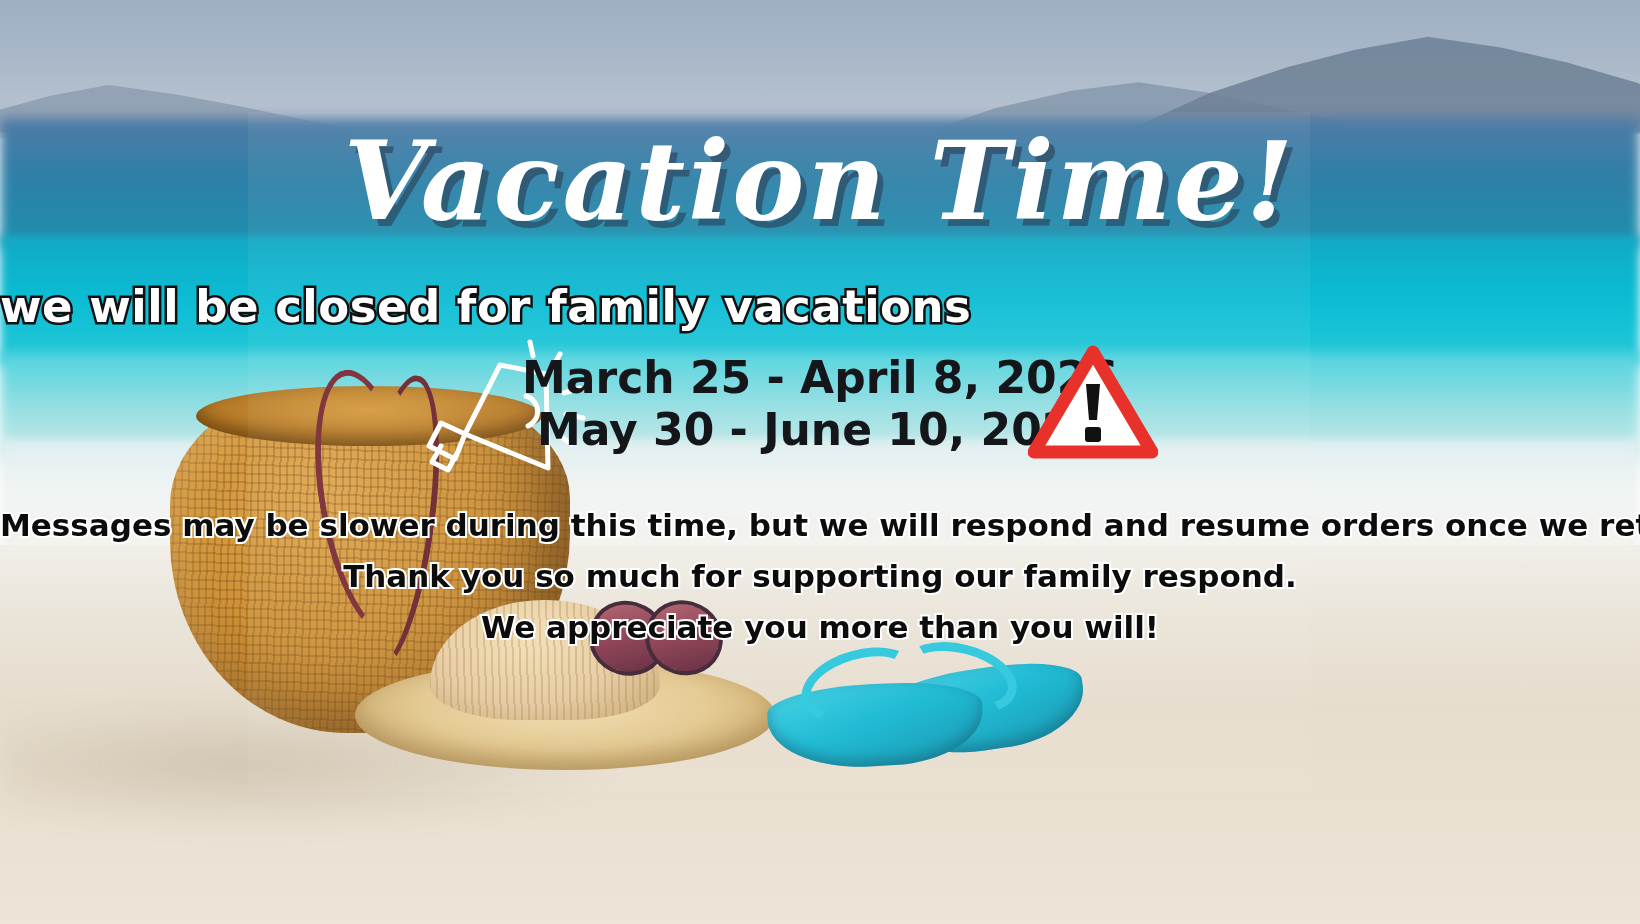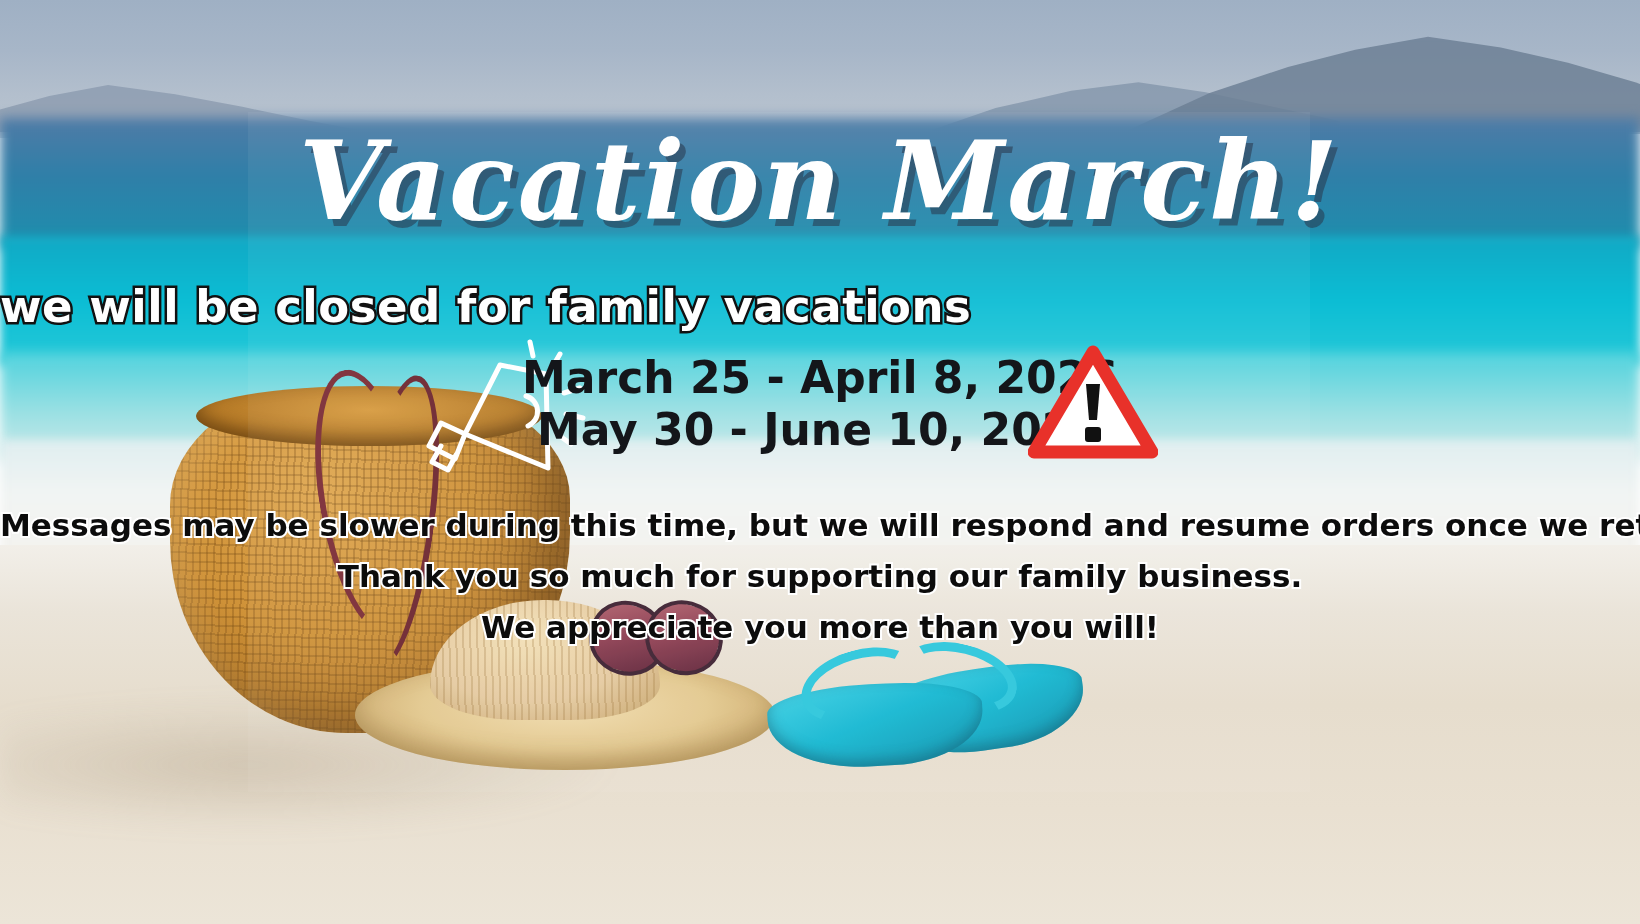--- a/index.html
+++ b/index.html
@@ -251,21 +251,21 @@
     <div class="flop flop-back"></div>
     <div class="flop flop-front"></div>
     <div class="strap strap-1"></div>
     <div class="strap strap-2"></div>
   </div>
 
   <div class="overlay-panel"></div>
 
   <div class="content">
 
-    <div class="title">Vacation March!</div>
+    <div class="title">Vacation Time!</div>
 
     <div class="subtitle">we will be closed for family vacations</div>
 
     <svg class="megaphone" viewBox="0 0 180 150">
       <g fill="none" stroke="#ffffff" stroke-width="5" stroke-linecap="round" stroke-linejoin="round">
         <path d="M92 27 L57 96 L140 130 L138 36 Z"></path>
         <path d="M57 96 L33 85 L21 108 L47 121 Z"></path>
         <path d="M33 108 L24 124 L40 132 L48 117"></path>
         <path d="M118 58 a16 16 0 0 1 2 30"></path>
         <path d="M125 18 L122 4"></path>
@@ -282,18 +282,18 @@
     </div>
 
     <svg class="warning" viewBox="0 0 130 115">
       <path d="M65 8 L124 108 L6 108 Z" fill="#ffffff" stroke="#e8312a" stroke-width="13" stroke-linejoin="round"></path>
       <path d="M58 40 h14 l-3 36 h-8 Z" fill="#111111"></path>
       <rect x="57" y="83" width="16" height="15" rx="3" fill="#111111"></rect>
     </svg>
 
     <div class="body-text">
       <div class="body-line">Messages may be slower during this time, but we will respond and resume orders once we return.</div>
-      <div class="body-line">Thank you so much for supporting our family business.</div>
+      <div class="body-line">Thank you so much for supporting our family respond.</div>
       <div class="body-line">We appreciate you more than you will!</div>
     </div>
 
   </div>
 </div>
 
 </body></html>

